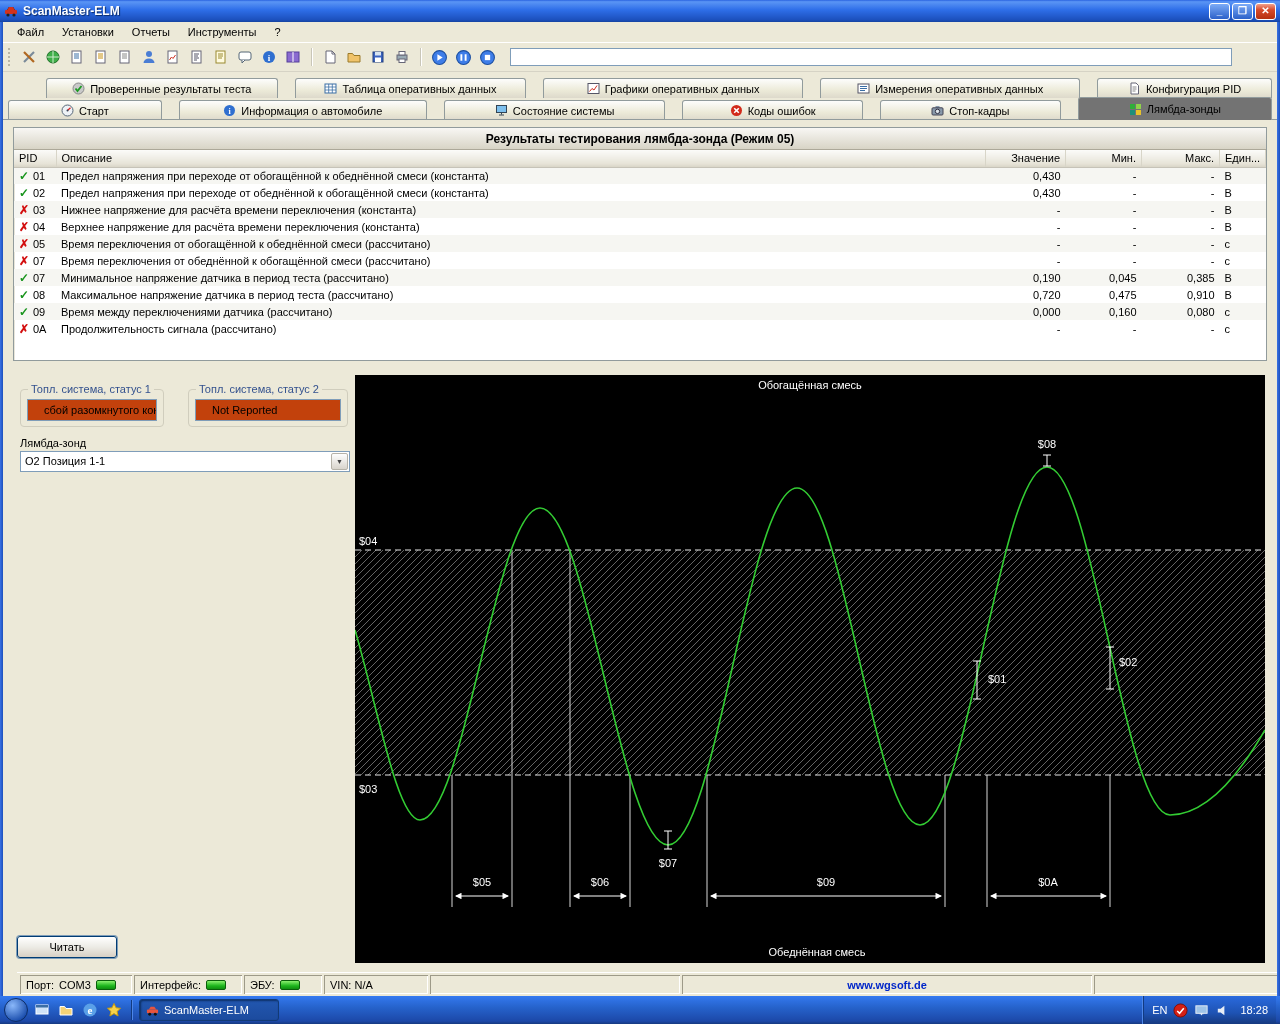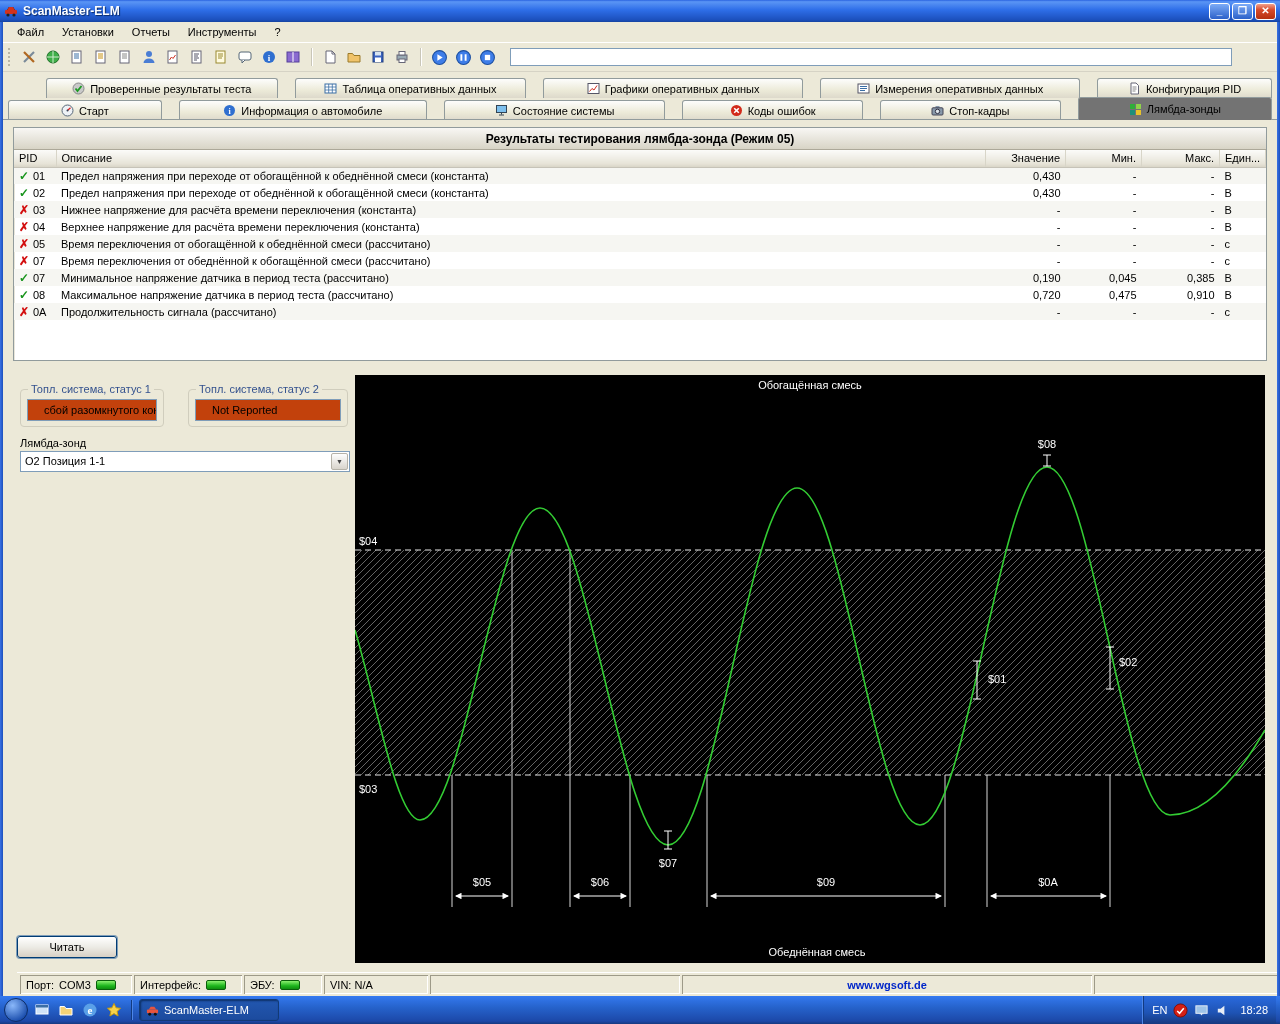--- a/index.html
+++ b/index.html
@@ -449,20 +449,28 @@
       <td class="r" data-name="max-cell">0,385</td>
       <td data-name="unit-cell">В</td>
     </tr>
     <tr data-name="table-row">
       <td><span data-name="status-icon" class="pass">✓</span><span data-name="pid-label">08</span></td>
       <td data-name="description-cell">Максимальное напряжение датчика в период теста (рассчитано)</td>
       <td class="r" data-name="value-cell">0,720</td>
       <td class="r" data-name="min-cell">0,475</td>
       <td class="r" data-name="max-cell">0,910</td>
       <td data-name="unit-cell">В</td>
+    </tr>
+    <tr data-name="table-row">
+      <td><span data-name="status-icon" class="pass">✓</span><span data-name="pid-label">09</span></td>
+      <td data-name="description-cell">Время между переключениями датчика (рассчитано)</td>
+      <td class="r" data-name="value-cell">0,000</td>
+      <td class="r" data-name="min-cell">0,160</td>
+      <td class="r" data-name="max-cell">0,080</td>
+      <td data-name="unit-cell">с</td>
     </tr>
     <tr data-name="table-row">
       <td><span data-name="status-icon" class="fail">✗</span><span data-name="pid-label">0A</span></td>
       <td data-name="description-cell">Продолжительность сигнала (рассчитано)</td>
       <td class="r" data-name="value-cell">-</td>
       <td class="r" data-name="min-cell">-</td>
       <td class="r" data-name="max-cell">-</td>
       <td data-name="unit-cell">с</td>
     </tr>
   </tbody>

